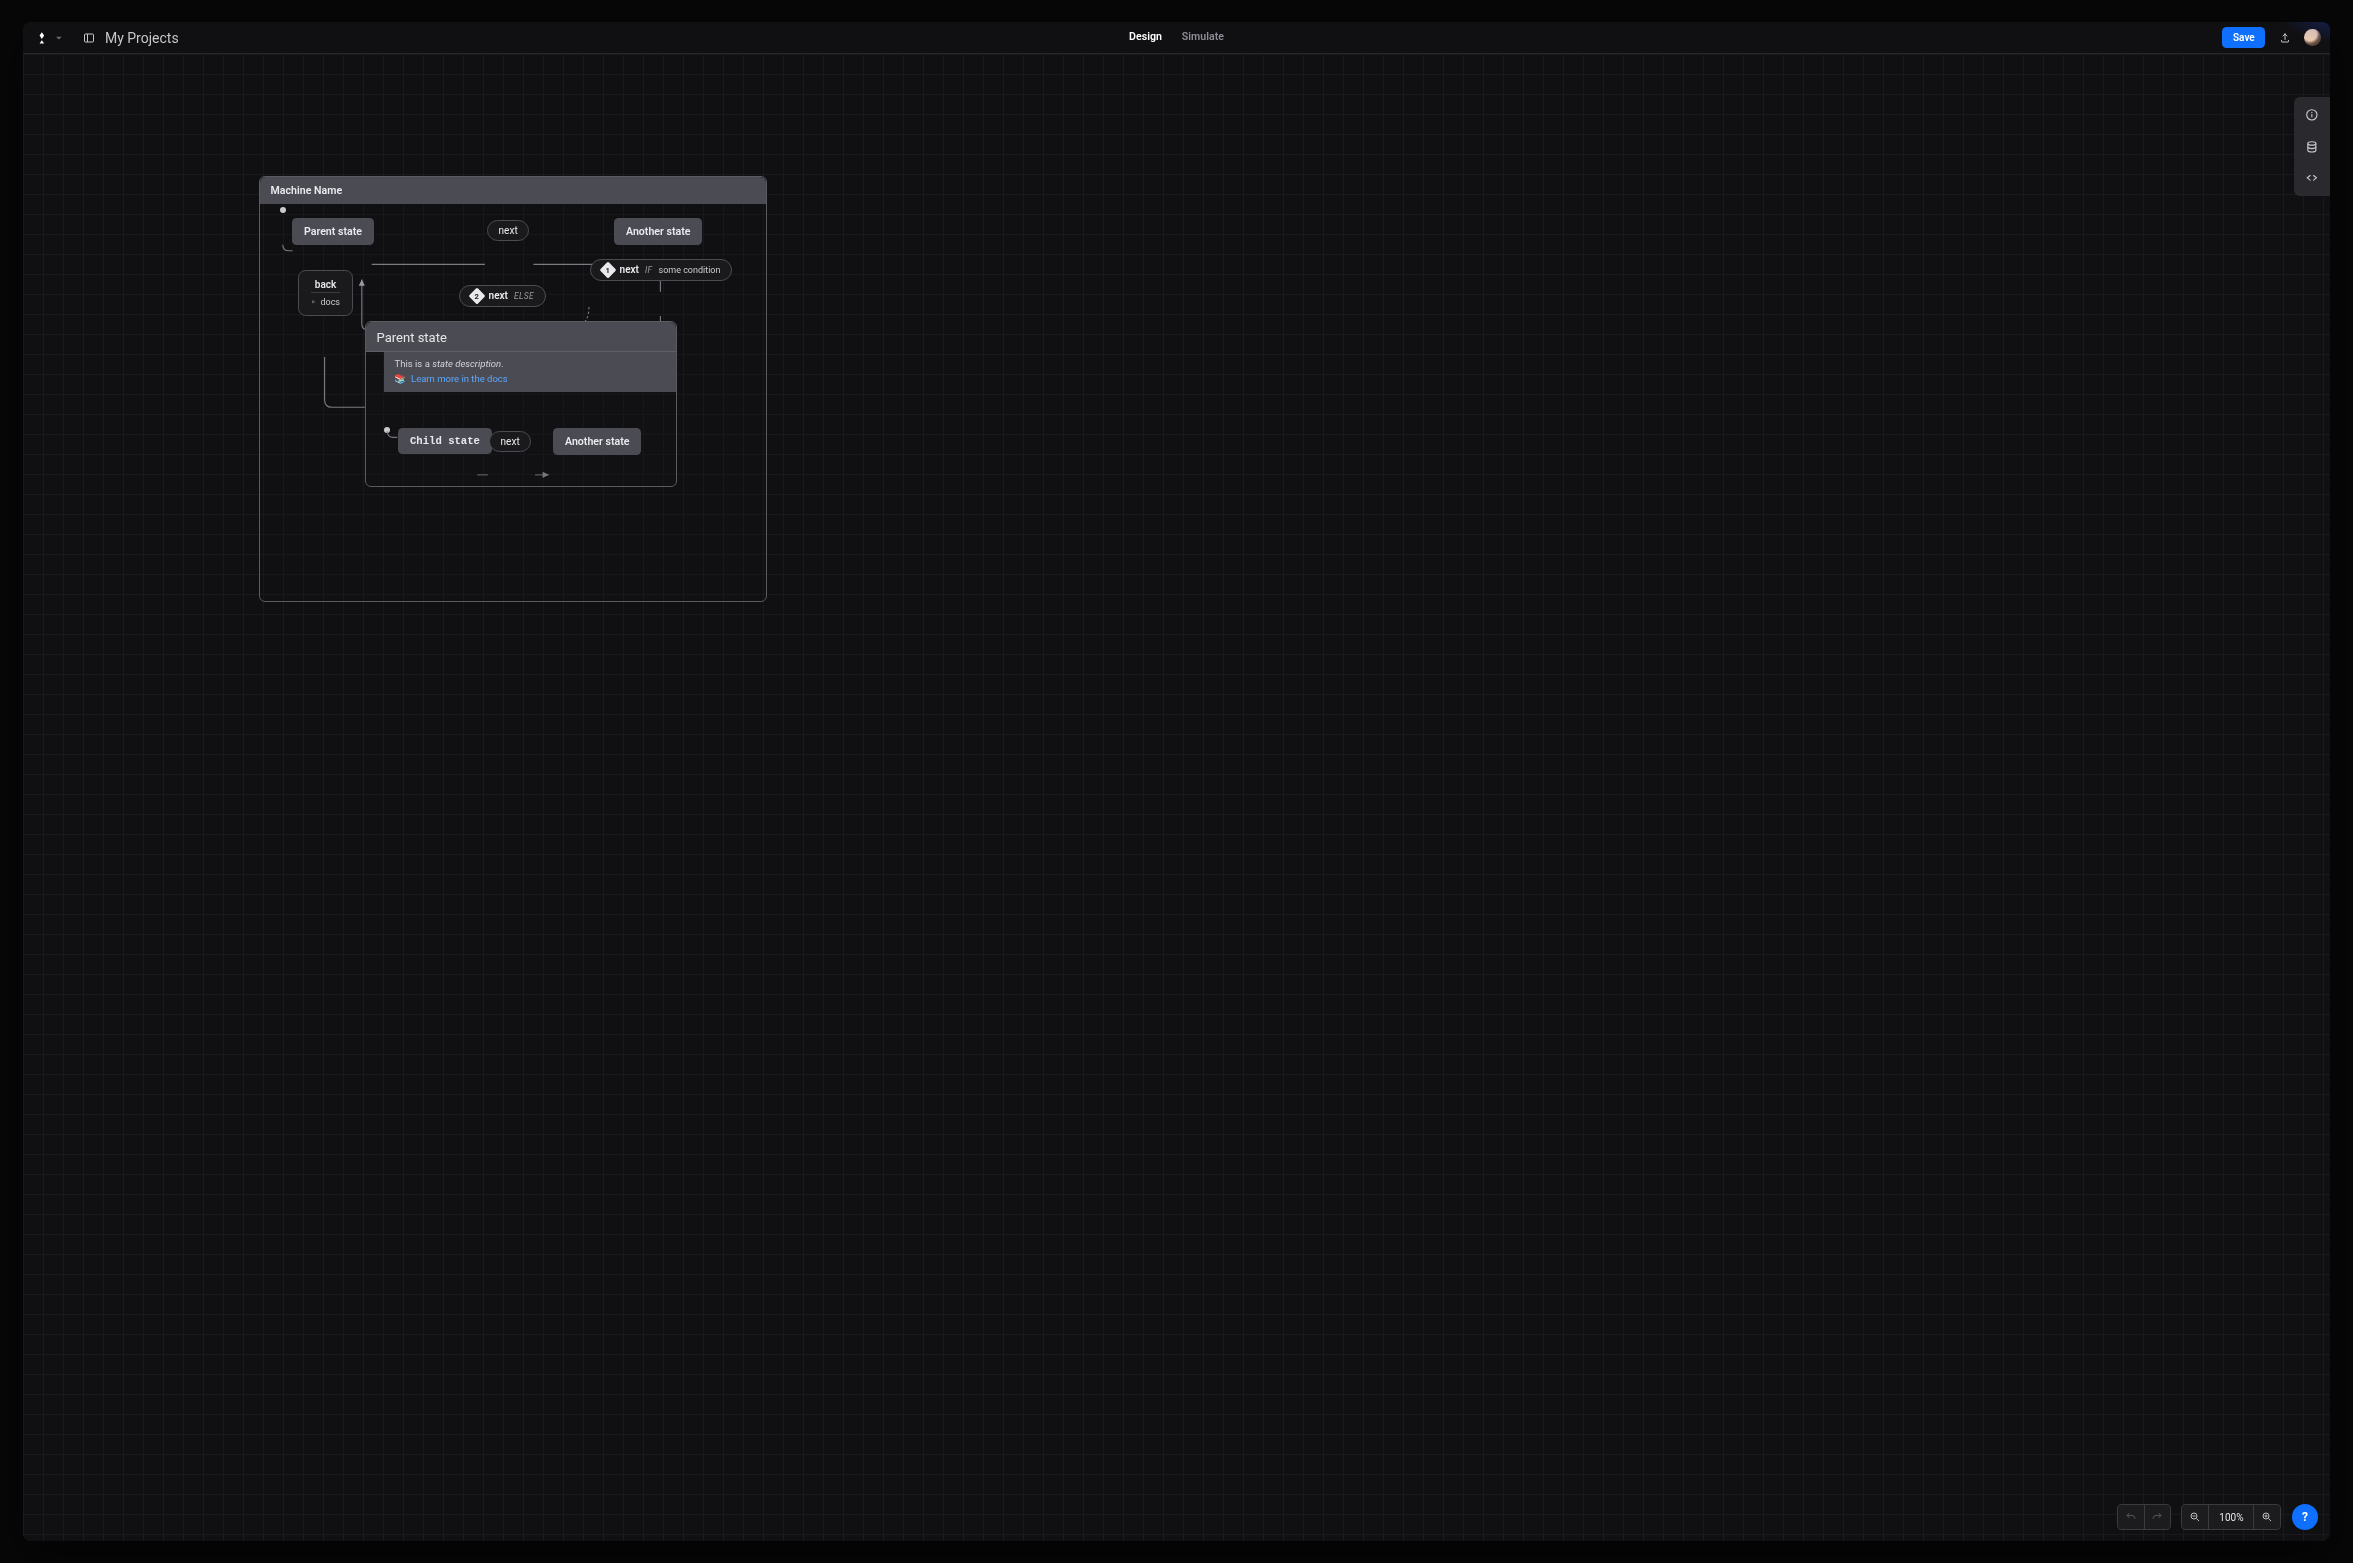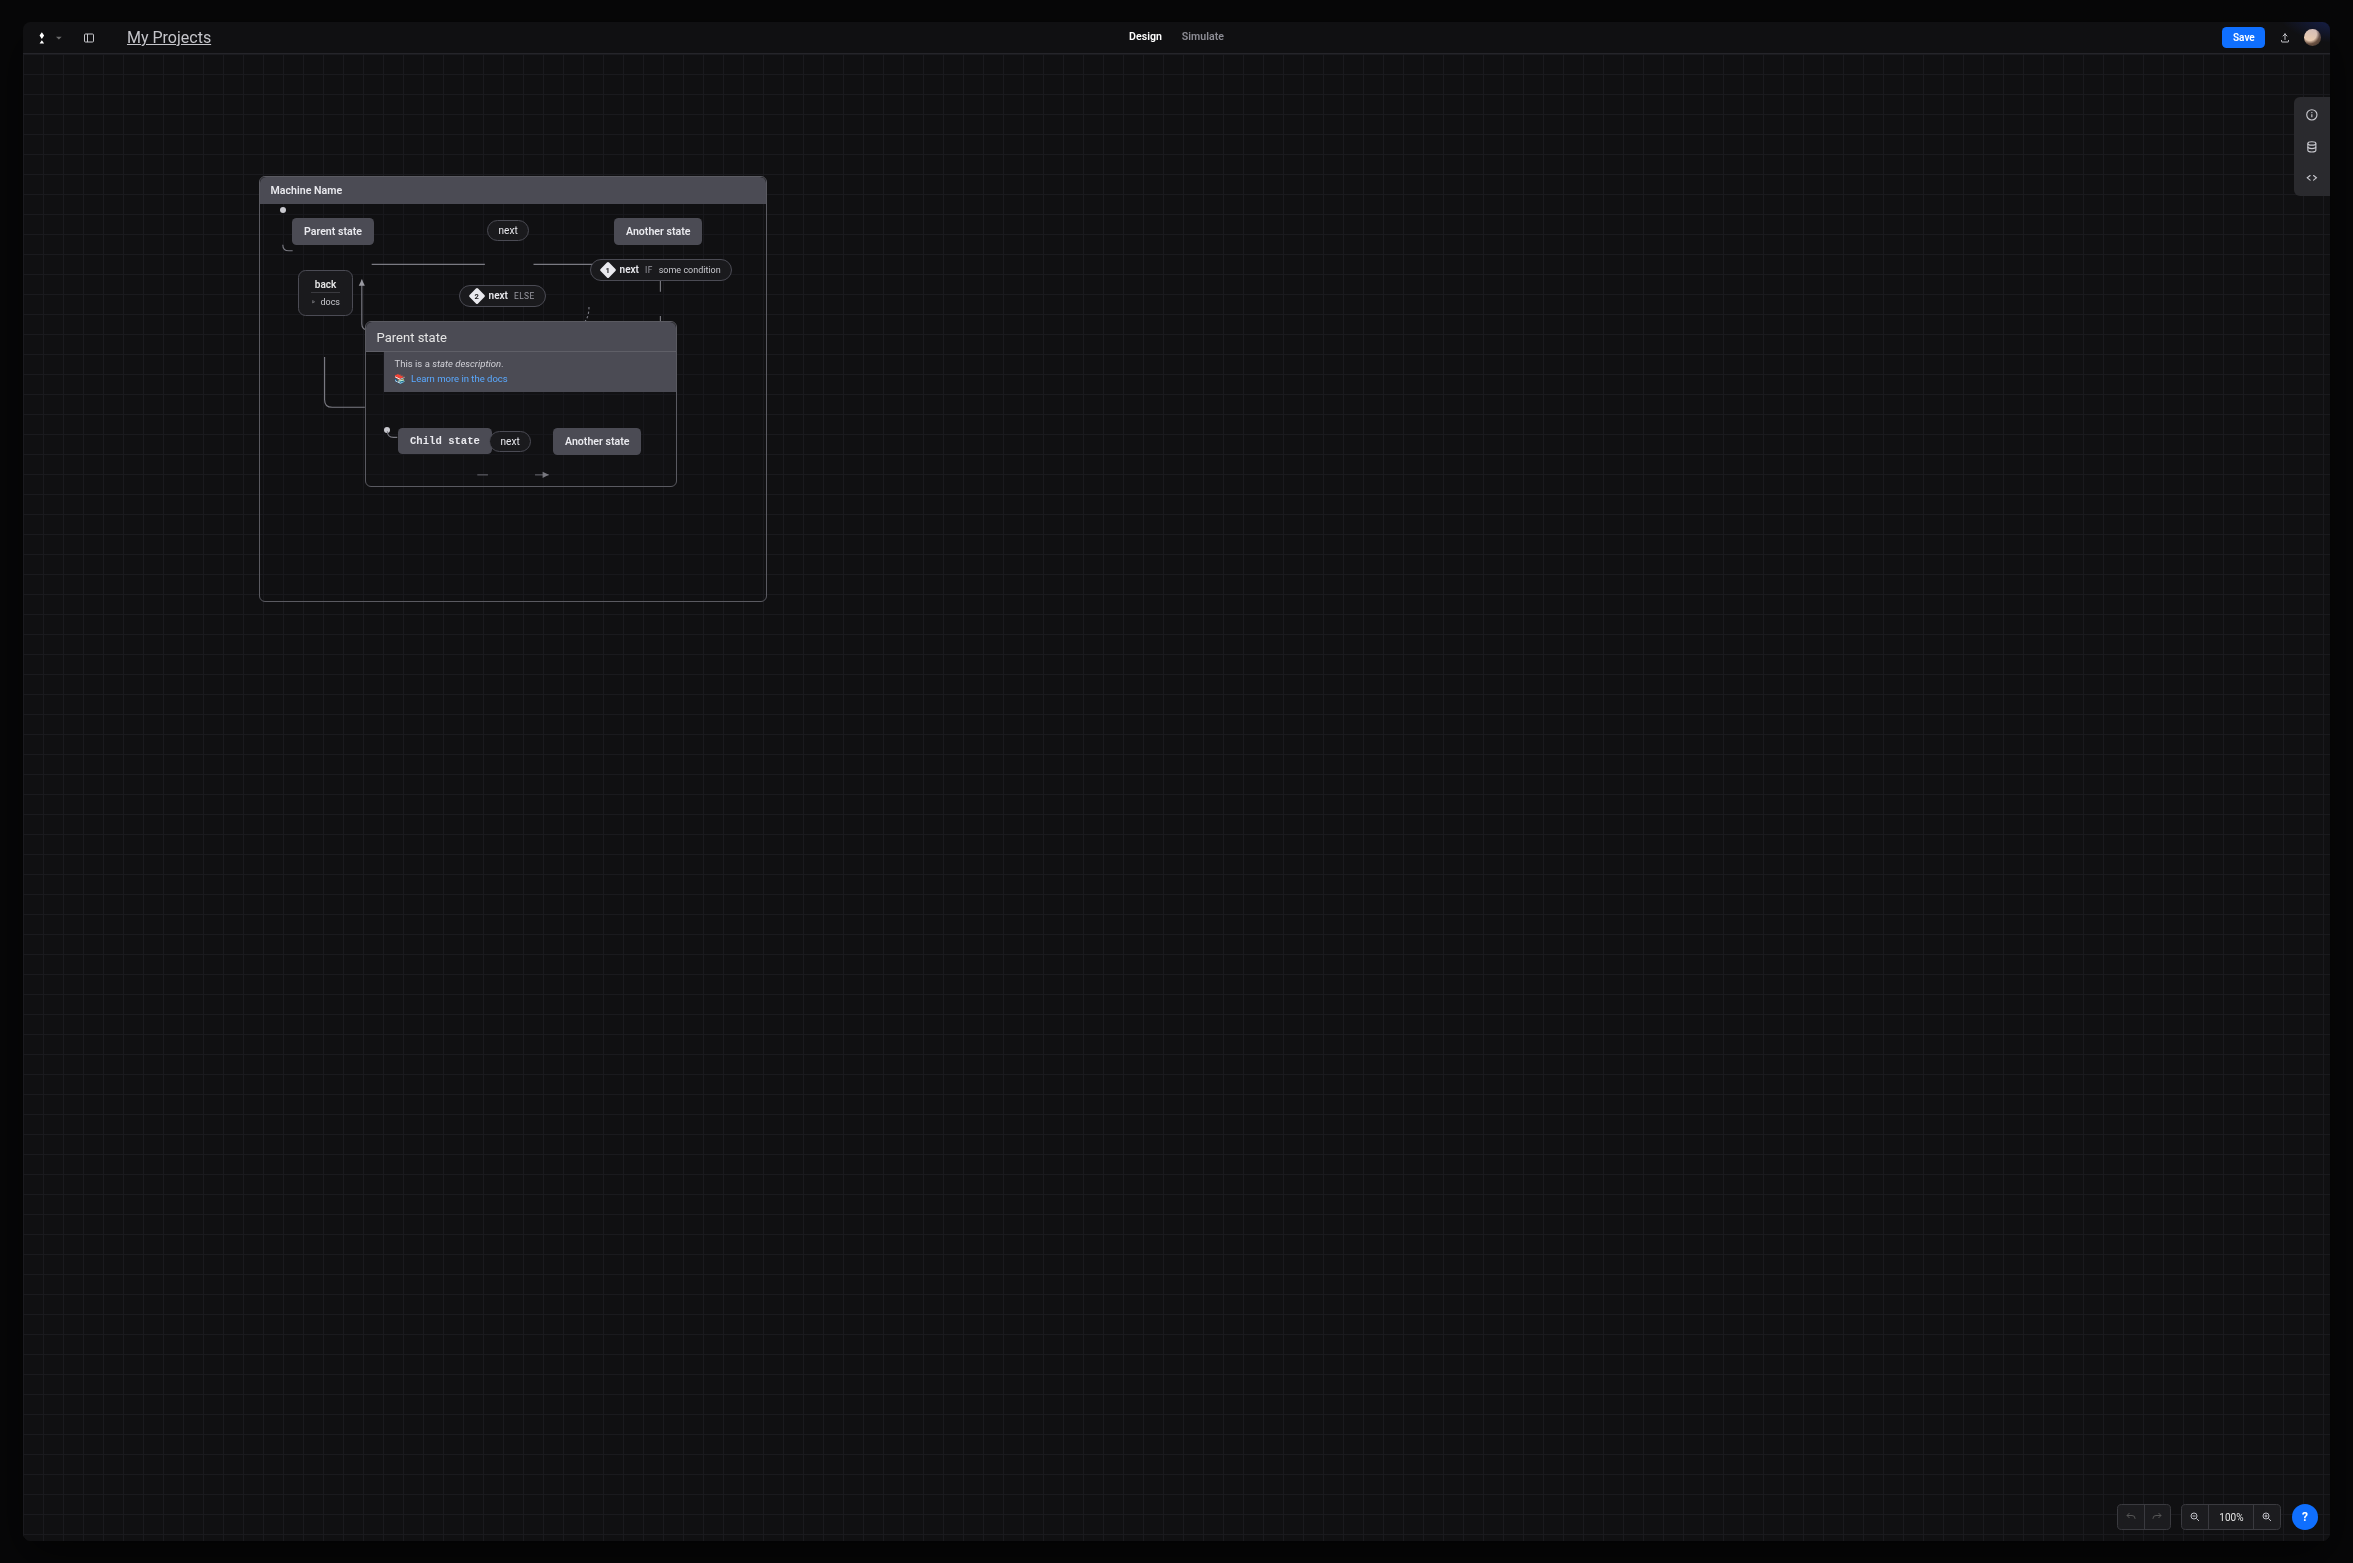--- a/index.html
+++ b/index.html
@@ -13,21 +13,21 @@
   }
   
   .topbar {
     height: 32px; display:flex; align-items:center; padding: 0 9px;
     border-bottom: 0.8px solid #25252a;
   }
   .logo { display:flex; align-items:center; gap:3px; padding:3px; cursor:pointer;}
   .logo svg { width:13.7px; height:13.7px; }
   .chev { opacity:.6; }
   .panel-toggle { margin-left:10.6px; display:flex; align-items:center; justify-content:center; width:21px; height:21px; border-radius:3px; cursor:pointer;}
-  .breadcrumb { margin-left:27px; font-size:16px; color:#c5c5ca;text-decoration:underline; }
+  .breadcrumb { margin-left:5px; font-size:14px; color:#c5c5ca; }
   .tabs { position:absolute; left:50%; transform:translateX(-50%); display:flex; gap:20px; height:100%;}
   .tab { display:flex; align-items:center; font-size:10.6px; color:#8c8c94; font-weight:600; cursor:pointer; border-bottom:2.3px solid transparent;}
   .tab.active { color:#fff; border-bottom-color:#fff;}
   .topbar-right { margin-left:auto; display:flex; align-items:center; gap:9px;}
   .save-btn { background:#0f6fff; color:#fff; font-size:10px; font-weight:600; padding:4.6px 10.6px; border-radius:4.6px; cursor:pointer; border:none;}
   .icon-btn { width:21px; height:21px; display:flex; align-items:center; justify-content:center; color:#c5c5ca; cursor:pointer; border-radius:3px;}
   .avatar { width:16.7px; height:16.7px; border-radius:50%; background: radial-gradient(circle at 35% 30%, #e7c9b0 0 40%, #6a5142 60%, #3a2e27 100%); }
 
   
   .canvas {
@@ -64,21 +64,21 @@
     border-radius:4.6px; padding:6.8px 12px; font-size:10.6px; font-weight:600;
   }
   .initial-dot{ position:absolute; width:6px;height:6px;border-radius:50%;background:#c9c9cf;}
 
   .event-pill{
     position:absolute; border:0.8px solid #4b4b54; border-radius:12px; padding:3.8px 10.6px;
     font-size:10px; color:#e9e9ee; background:#1a1a1d; display:flex; align-items:center; gap:6px;
   }
   .num-badge{ width:12px;height:12px;background:#e9e9ee;color:#1a1a1d; transform:rotate(45deg); display:flex;align-items:center;justify-content:center; font-size:7.6px; font-weight:700; border-radius:1.5px;}
   .num-badge span{ transform:rotate(-45deg);}
-  .muted{ color:#9a9aa2; font-size:8.4px; letter-spacing:0.4px;}
+  .muted{ color:#9a9aa2; font-size:8.4px; letter-spacing:0.4px;font-style:italic;}
   .cond{ color:#c9c9cf; font-size:9px;}
 
   .back-box{
     position:absolute; border:0.8px solid #4b4b54; border-radius:7.6px; background:#1a1a1d;
     padding:7.6px 12px 7.6px 12px; width:55px;
   }
   .back-box .bk{ font-size:10px; font-weight:600; border-bottom:0.8px solid #3a3a3f; padding-bottom:2px; text-align:center;}
   .back-box .rw{ display:flex; align-items:center; gap:4.6px; font-size:9px; color:#c9c9cf; margin-top:4.6px;}
 
   

